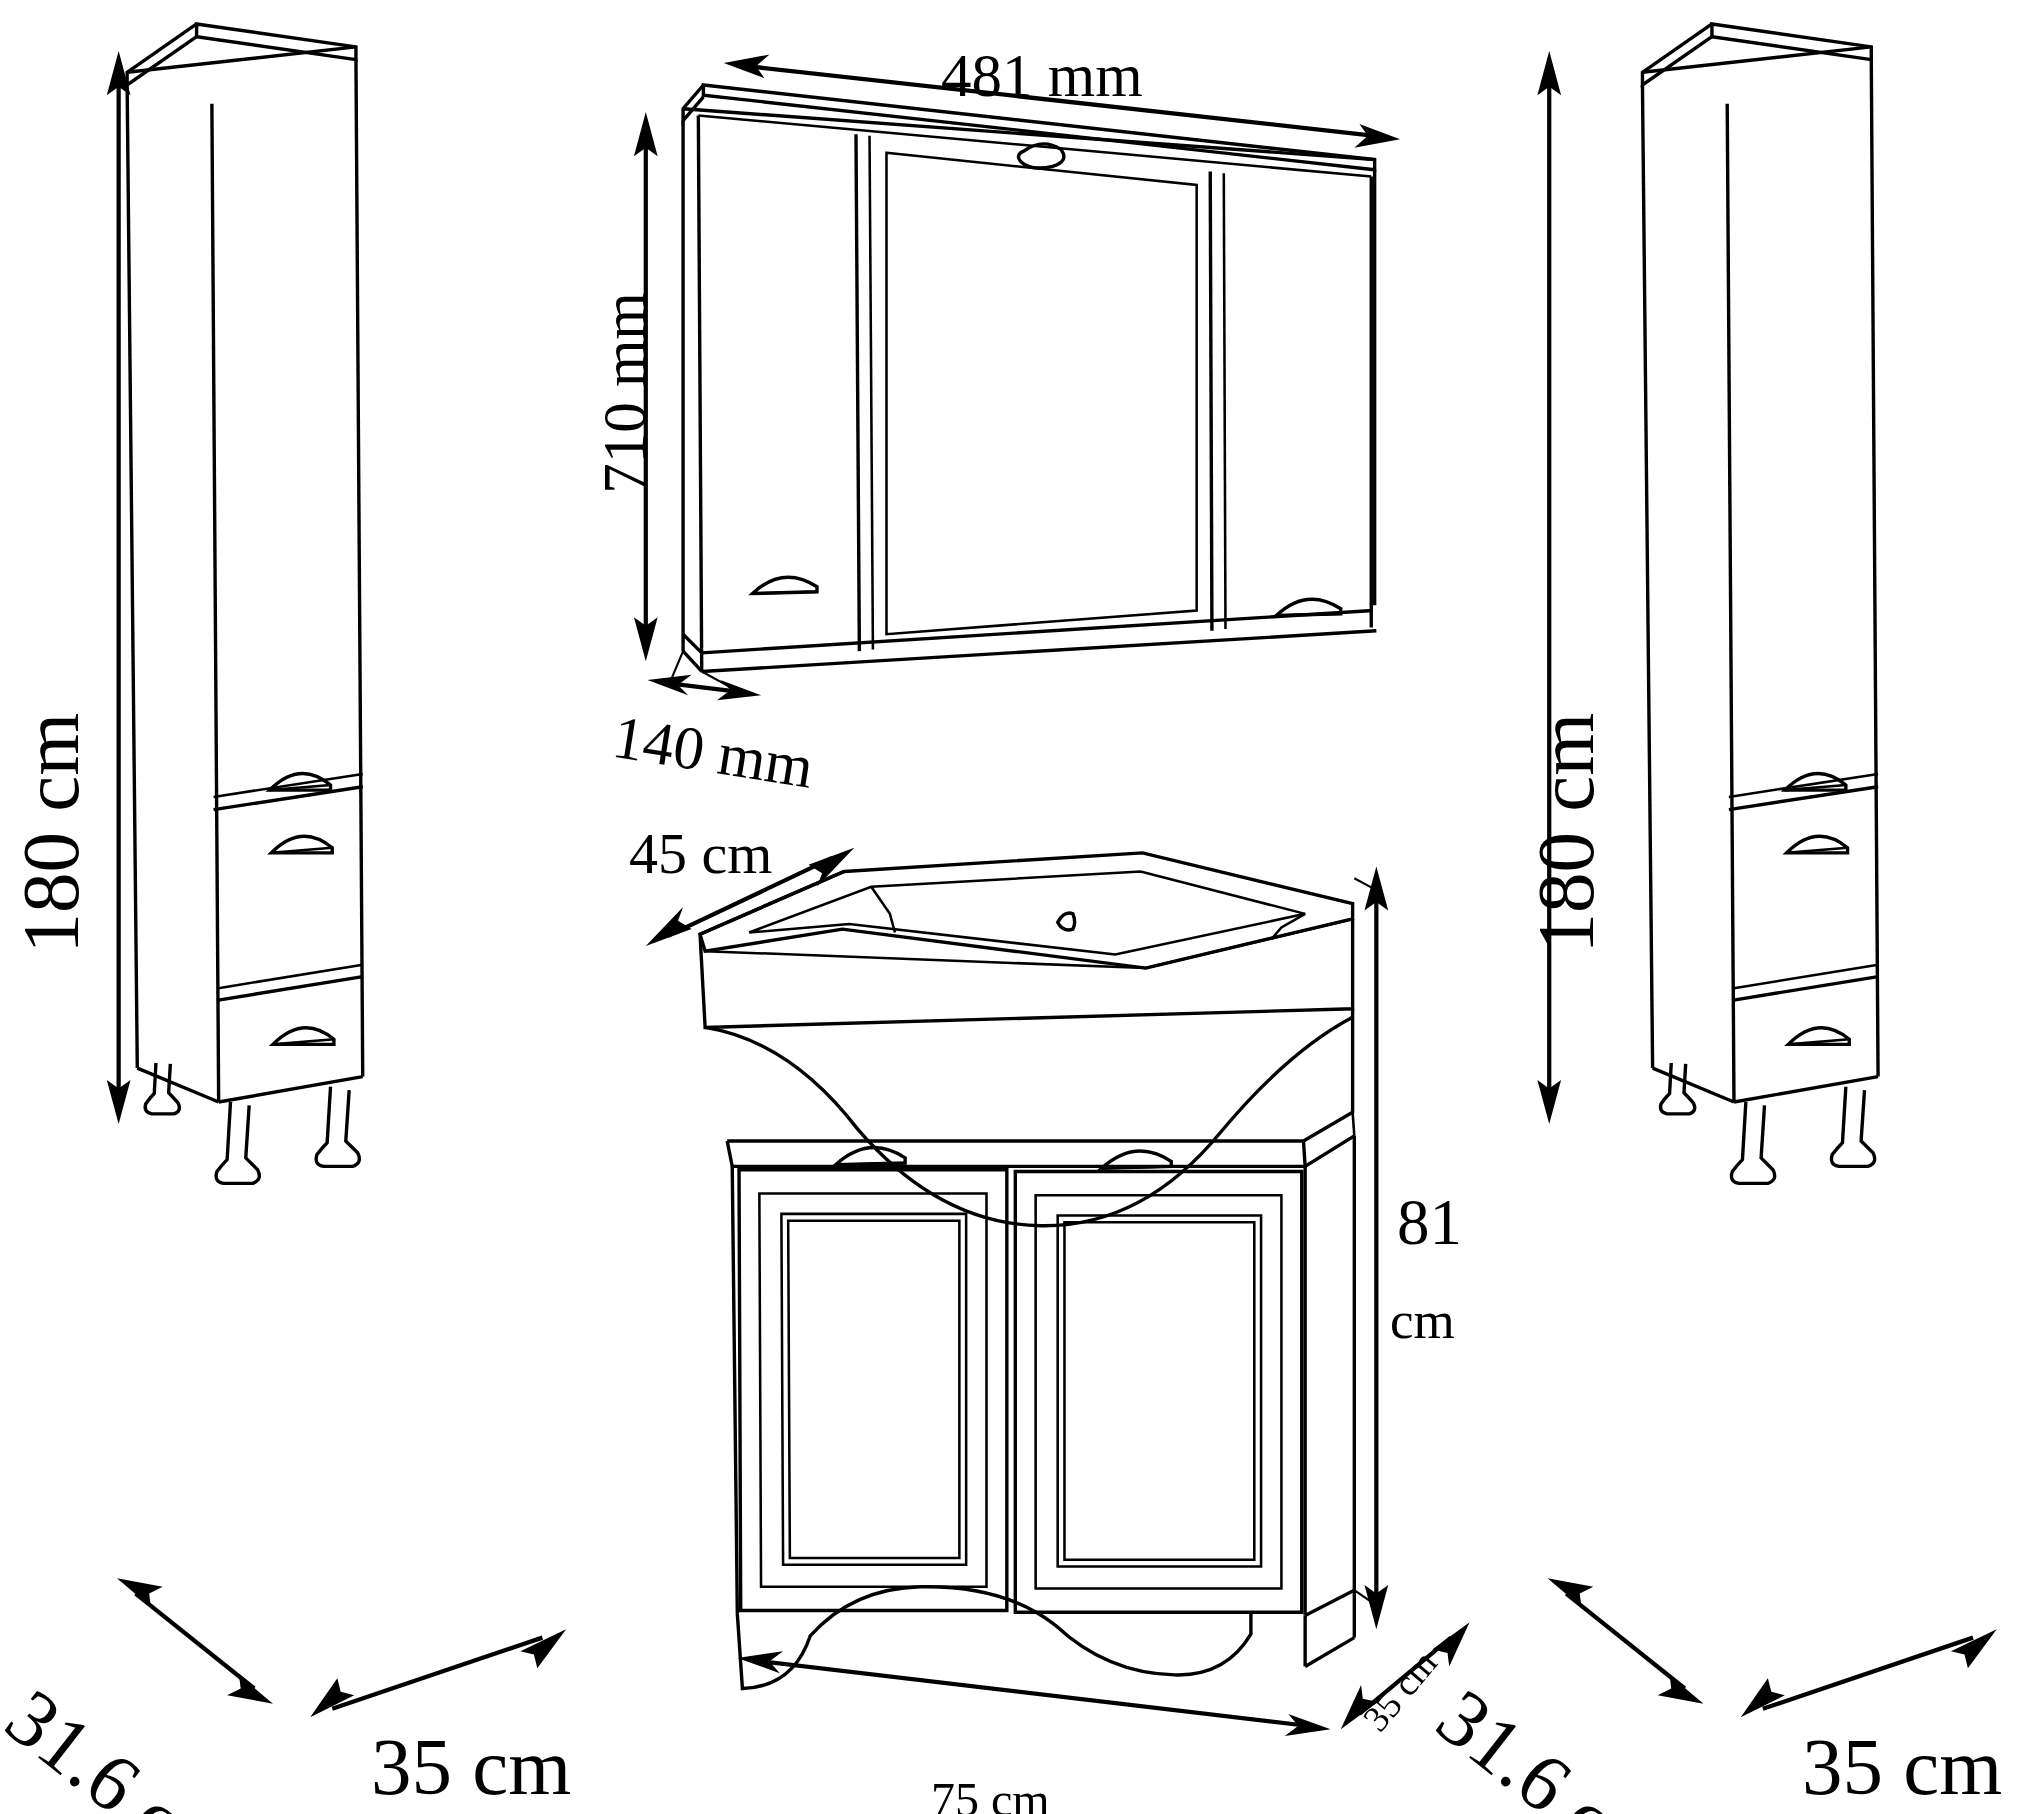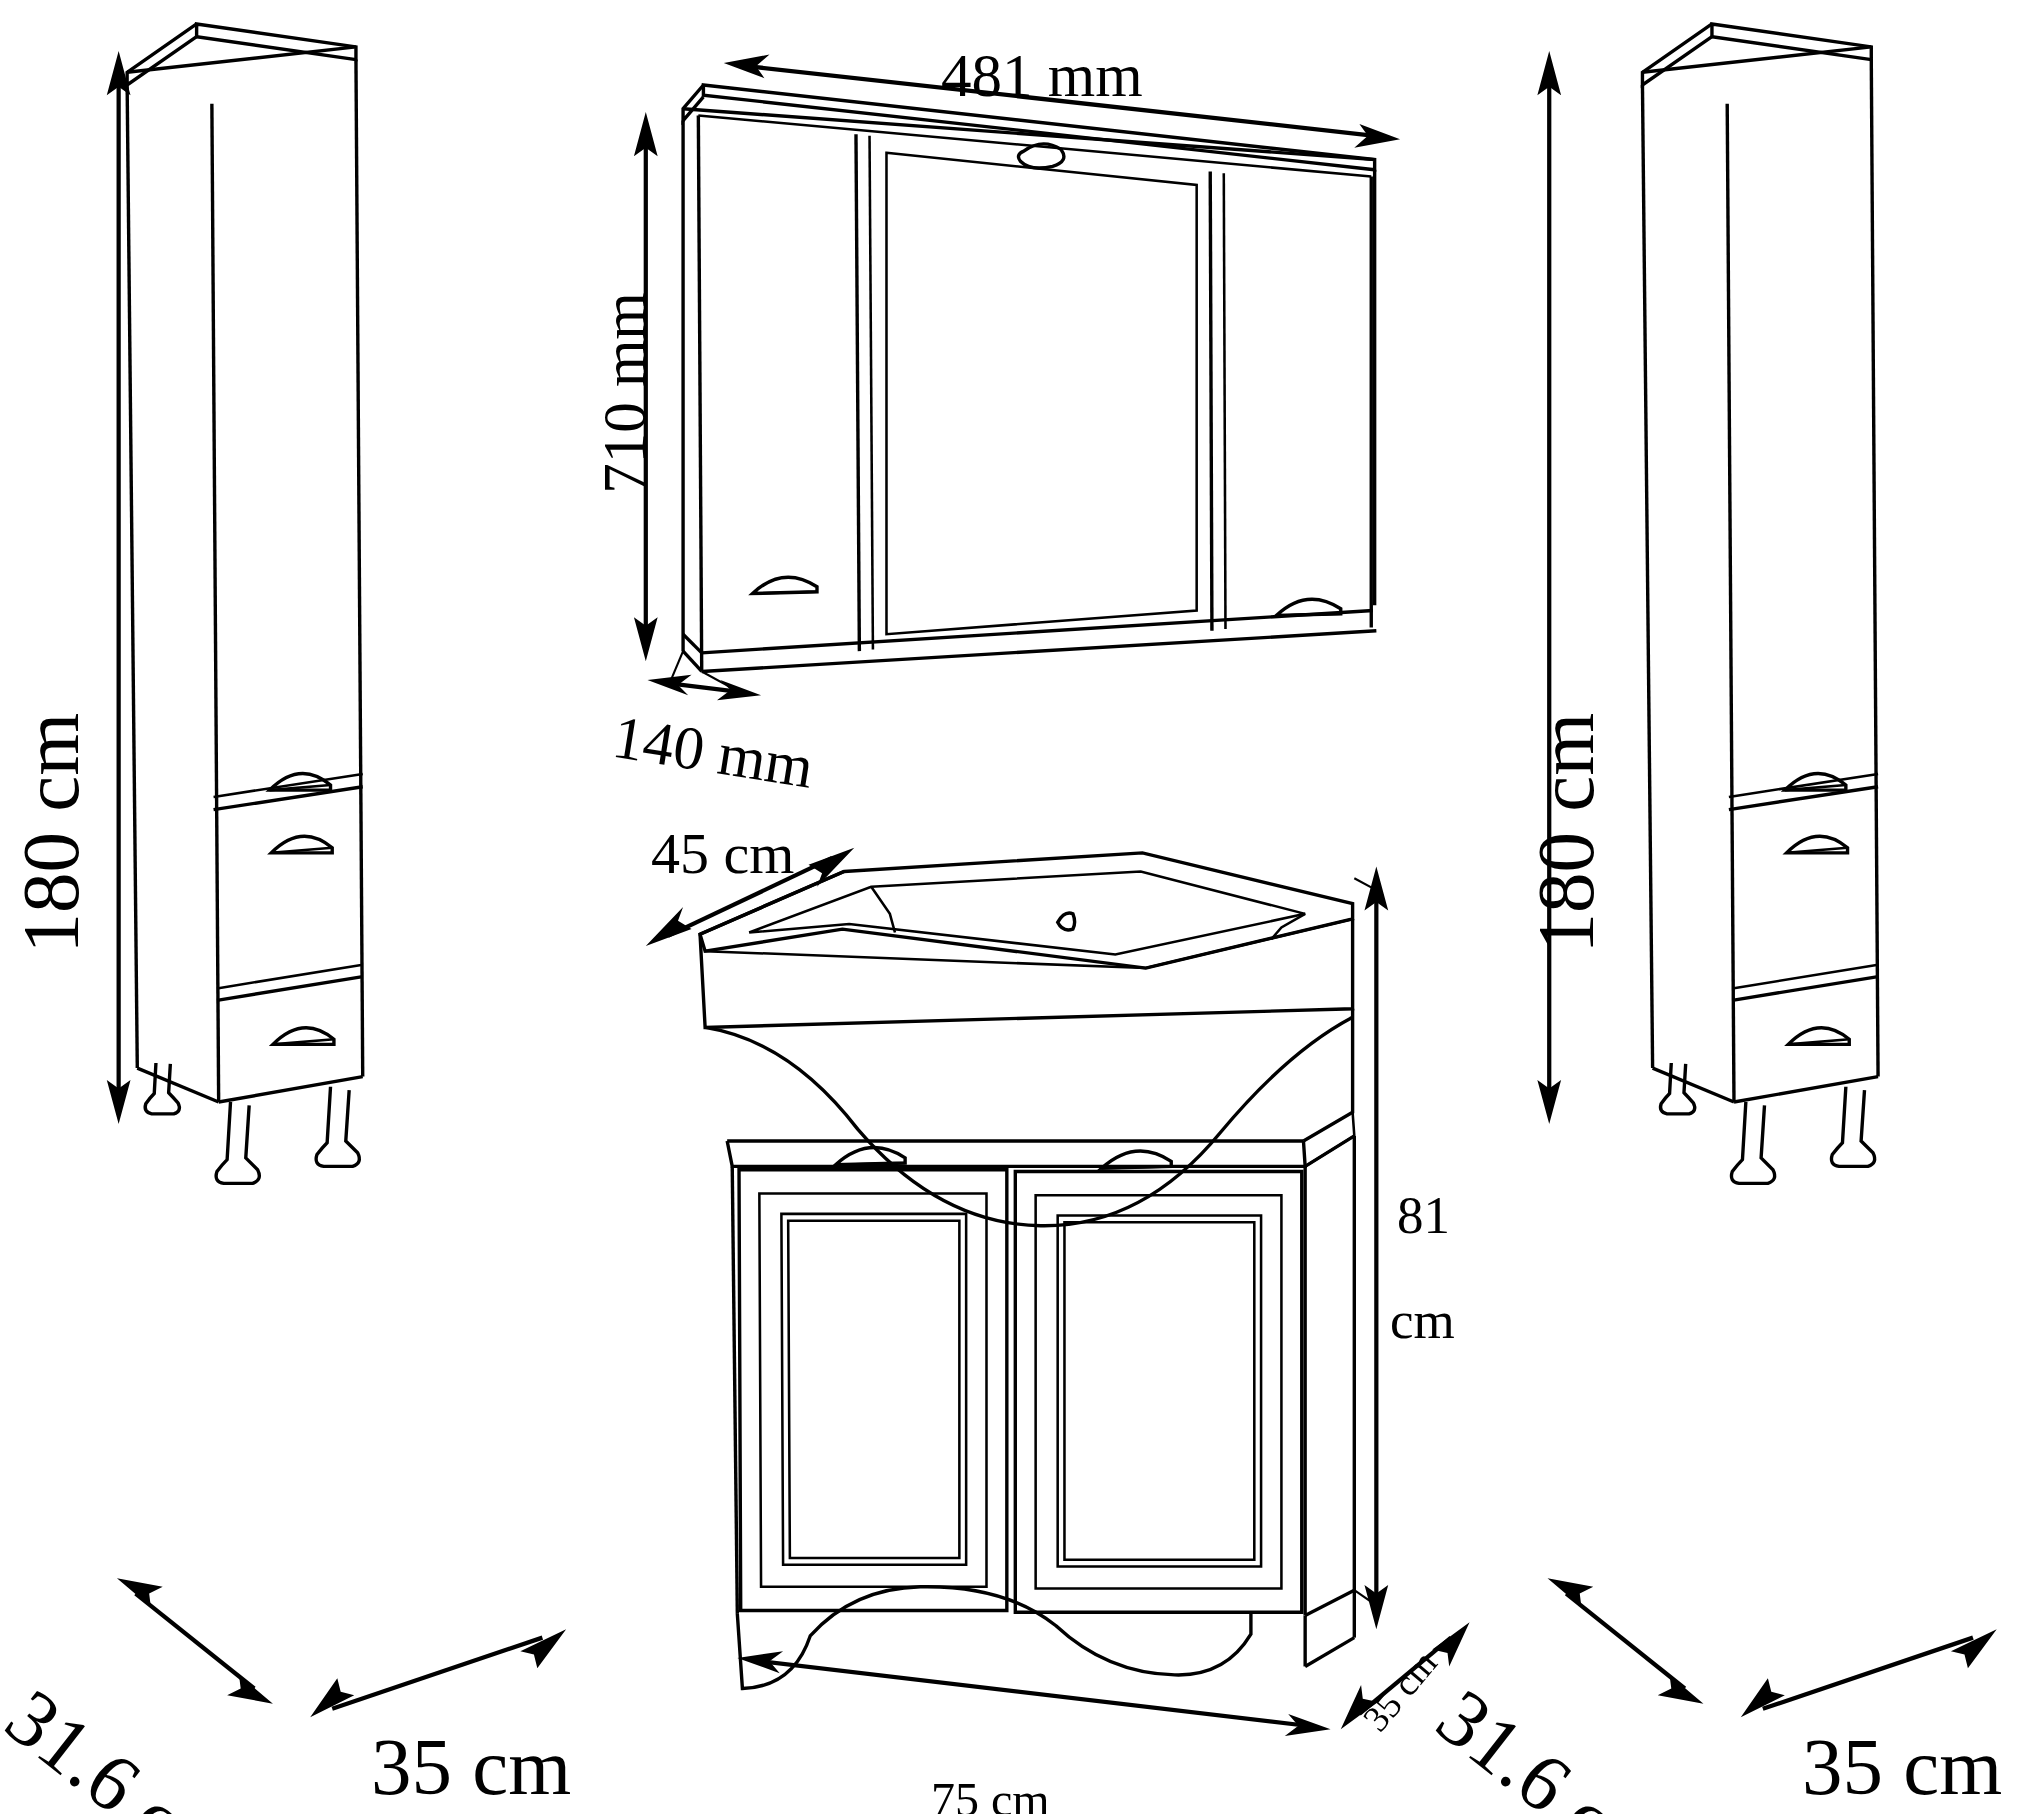--- a/index.html
+++ b/index.html
@@ -307,23 +307,23 @@
   <div class="dimtext" style="left:17px; top:1661px; font-size:81px; transform:rotate(38deg); transform-origin:left center;">31.6 cm</div>
 
   <div class="dimtext" style="left:371px; top:1721px; font-size:81px;">35 cm</div>
 
   <div class="dimtext" style="left:941px; top:41px; font-size:61px;">481 mm</div>
 
   <div class="dimtext" style="left:515px; top:358px; width:220px; text-align:center; font-size:61px; transform:rotate(-90deg);">710 mm</div>
 
   <div class="dimtext" style="left:619px; top:702px; font-size:61px; transform:rotate(9deg); transform-origin:left top;">140 mm</div>
 
-  <div class="dimtext" style="left:651px; top:820px; font-size:58px;">45 cm</div>
-
-  <div class="dimtext" style="left:1397px; top:1185px; font-size:53px;">81</div>
+  <div class="dimtext" style="left:629px; top:820px; font-size:58px;">45 cm</div>
+
+  <div class="dimtext" style="left:1397px; top:1185px; font-size:65px;">81</div>
 
   <div class="dimtext" style="left:1390px; top:1290px; font-size:53px;font-family:Liberation Serif, serif;">cm</div>
 
   <div class="dimtext" style="left:931px; top:1772px; font-size:48px;">75 cm</div>
 
   <div class="dimtext" style="left:1354px; top:1712px; font-size:37px; transform:rotate(-50deg); transform-origin:left top;">35 cm</div>
 
   <div class="dimtext" style="left:1456px; top:797px; width:220px; text-align:center; font-size:81px; transform:rotate(-90deg);">180 cm</div>
 
   <div class="dimtext" style="left:1448px; top:1661px; font-size:81px; transform:rotate(38deg); transform-origin:left center;">31.6 cm</div>

